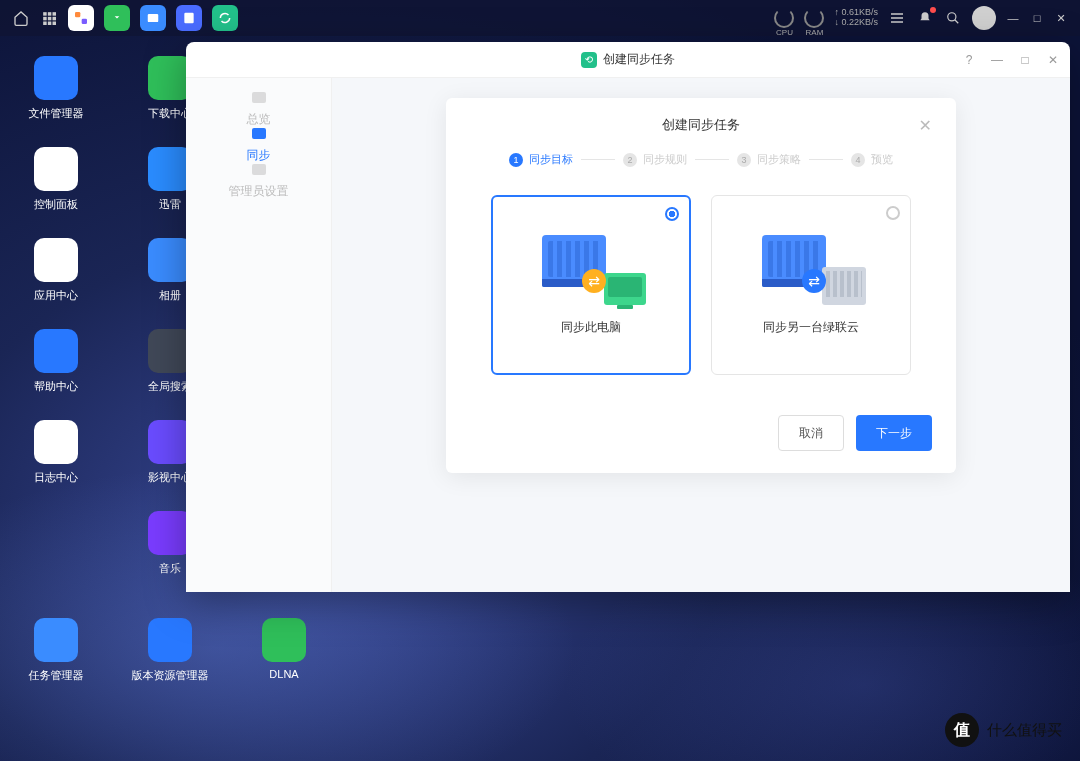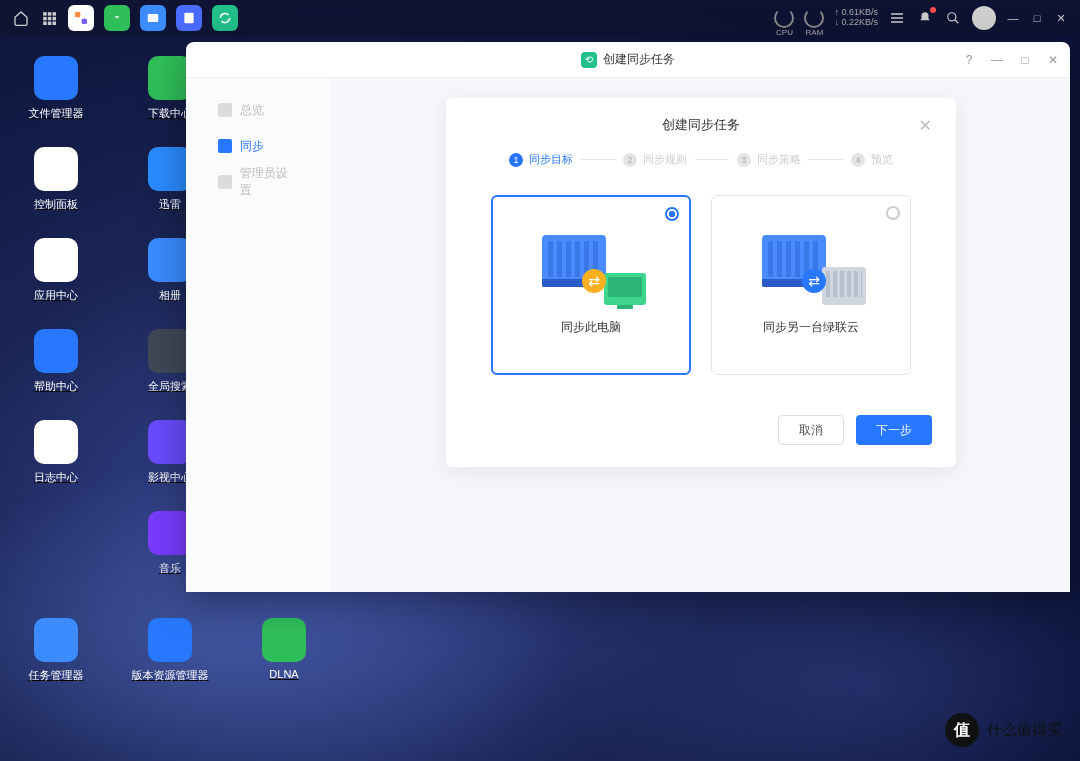--- a/index.html
+++ b/index.html
@@ -28,41 +28,41 @@
 .tb-app { width: 26px; height: 26px; border-radius: 6px; display: flex; align-items: center; justify-content: center; cursor: pointer; }
 .topbar-right { margin-left: auto; display: flex; align-items: center; gap: 10px; }
 .gauge { width: 20px; height: 20px; border: 2px solid #888; border-top-color: transparent; border-radius: 50%; position: relative; }
 .gauge-lbl { font-size: 8px; color: #aaa; position: absolute; bottom: -9px; left: 50%; transform: translateX(-50%); }
 .net { font-size: 9px; color: #aaa; line-height: 1.1; }
 .avatar { width: 24px; height: 24px; border-radius: 50%; background: #d0d0d0; }
 .win-ctrl { width: 14px; height: 14px; display: flex; align-items: center; justify-content: center; cursor: pointer; color: #ccc; }
 
 
 .dicons { position: absolute; top: 56px; left: 20px; display: flex; gap: 42px; z-index: 2; }
-.dcol { display: flex; flex-direction: column; gap: 26px; text-decoration: underline; }
+.dcol { display: flex; flex-direction: column; gap: 26px; }
 .dicon { width: 72px; display: flex; flex-direction: column; align-items: center; gap: 6px; cursor: pointer; }
 .dicon .ibox { width: 44px; height: 44px; border-radius: 10px; display: flex; align-items: center; justify-content: center; font-size: 22px; }
 .dicon .ilbl { color: #fff; font-size: 11px; text-align: center; white-space: nowrap; }
 
 
 .appwin {
   position: absolute; top: 42px; left: 186px; width: 884px; height: 550px;
   background: #fff; border-radius: 8px; box-shadow: 0 10px 40px rgba(0,0,0,.35);
   display: flex; flex-direction: column; z-index: 10;
 }
 .appwin-title { height: 36px; display: flex; align-items: center; justify-content: center; position: relative; border-bottom: 1px solid #f0f0f0; }
 .appwin-title .t { font-size: 12px; color: #333; display: flex; align-items: center; gap: 6px; }
 .appwin-title .tico { width: 16px; height: 16px; background: #22c08a; border-radius: 4px; display: flex; align-items: center; justify-content: center; color: #fff; font-size: 10px; }
 .appwin-ctrls { position: absolute; right: 10px; display: flex; gap: 14px; color: #999; font-size: 12px; }
 .appwin-ctrls span { cursor: pointer; width: 14px; text-align: center; }
 .appwin-body { flex: 1; display: flex; }
 
 
 .sidebar { width: 146px; background: #fafbfc; padding: 14px 0; border-right: 1px solid #f0f0f0; }
-.sbitem { height: 36px; display: flex; align-items: center; gap: 8px; padding: 0 32px; font-size: 12px; color: #bbb; cursor: pointer; }
+.sbitem { height: 36px; display: flex; align-items: center; gap: 8px; padding: 0 18px; font-size: 12px; color: #bbb; cursor: pointer; flex-direction: column; }
 .sbitem.active { color: #2878ff; }
 .sbico { width: 14px; height: 14px; background: currentColor; opacity: .5; border-radius: 2px; }
 .sbitem.active .sbico { opacity: 1; }
 
 
 .main { flex: 1; background: #f5f7fa; position: relative; }
 
 
 .modal {
   position: absolute; top: 20px; left: 50%; transform: translateX(-50%);
@@ -104,21 +104,21 @@
 .pc-box::before { content: ""; position: absolute; inset: 4px 4px 8px 4px; background: #2ab574; border-radius: 2px; }
 .pc-box::after { content: ""; position: absolute; bottom: -4px; left: 50%; transform: translateX(-50%); width: 16px; height: 4px; background: #2ab574; border-radius: 1px; }
 .nas2 { position: absolute; width: 44px; height: 38px; background: #d0d6e0; border-radius: 3px; right: 0; bottom: 0; }
 .nas2::before { content: ""; position: absolute; top: 4px; left: 4px; right: 4px; bottom: 8px; background: repeating-linear-gradient(90deg, #b8c0cc 0 4px, #d0d6e0 4px 7px); }
 .sync-badge { position: absolute; width: 24px; height: 24px; border-radius: 50%; display: flex; align-items: center; justify-content: center; color: #fff; font-size: 14px; bottom: 12px; left: 46px; }
 .sync-badge.y { background: #ffb020; }
 .sync-badge.b { background: #2878ff; }
 
 
 .modal-ft { display: flex; justify-content: flex-end; gap: 12px; }
-.btn { height: 30px; padding: 0 20px; border-radius: 4px; font-size: 12px; cursor: pointer; border: none; }
+.btn { height: 36px; padding: 0 20px; border-radius: 4px; font-size: 12px; cursor: pointer; border: none; }
 .btn-default { background: #fff; border: 1px solid #ddd; color: #555; }
 .btn-primary { background: #2878ff; color: #ffffff; }
 
 
 .smzdm { position: absolute; right: 18px; bottom: 14px; display: flex; align-items: center; gap: 8px; z-index: 20; }
 .smzdm .circ { width: 34px; height: 34px; border-radius: 50%; background: #111; color: #fff; display: flex; align-items: center; justify-content: center; font-size: 16px; font-weight: bold; }
 .smzdm .txt { color: #111; font-size: 15px; font-weight: 400; }
 </style>
 </head>
 <body>

